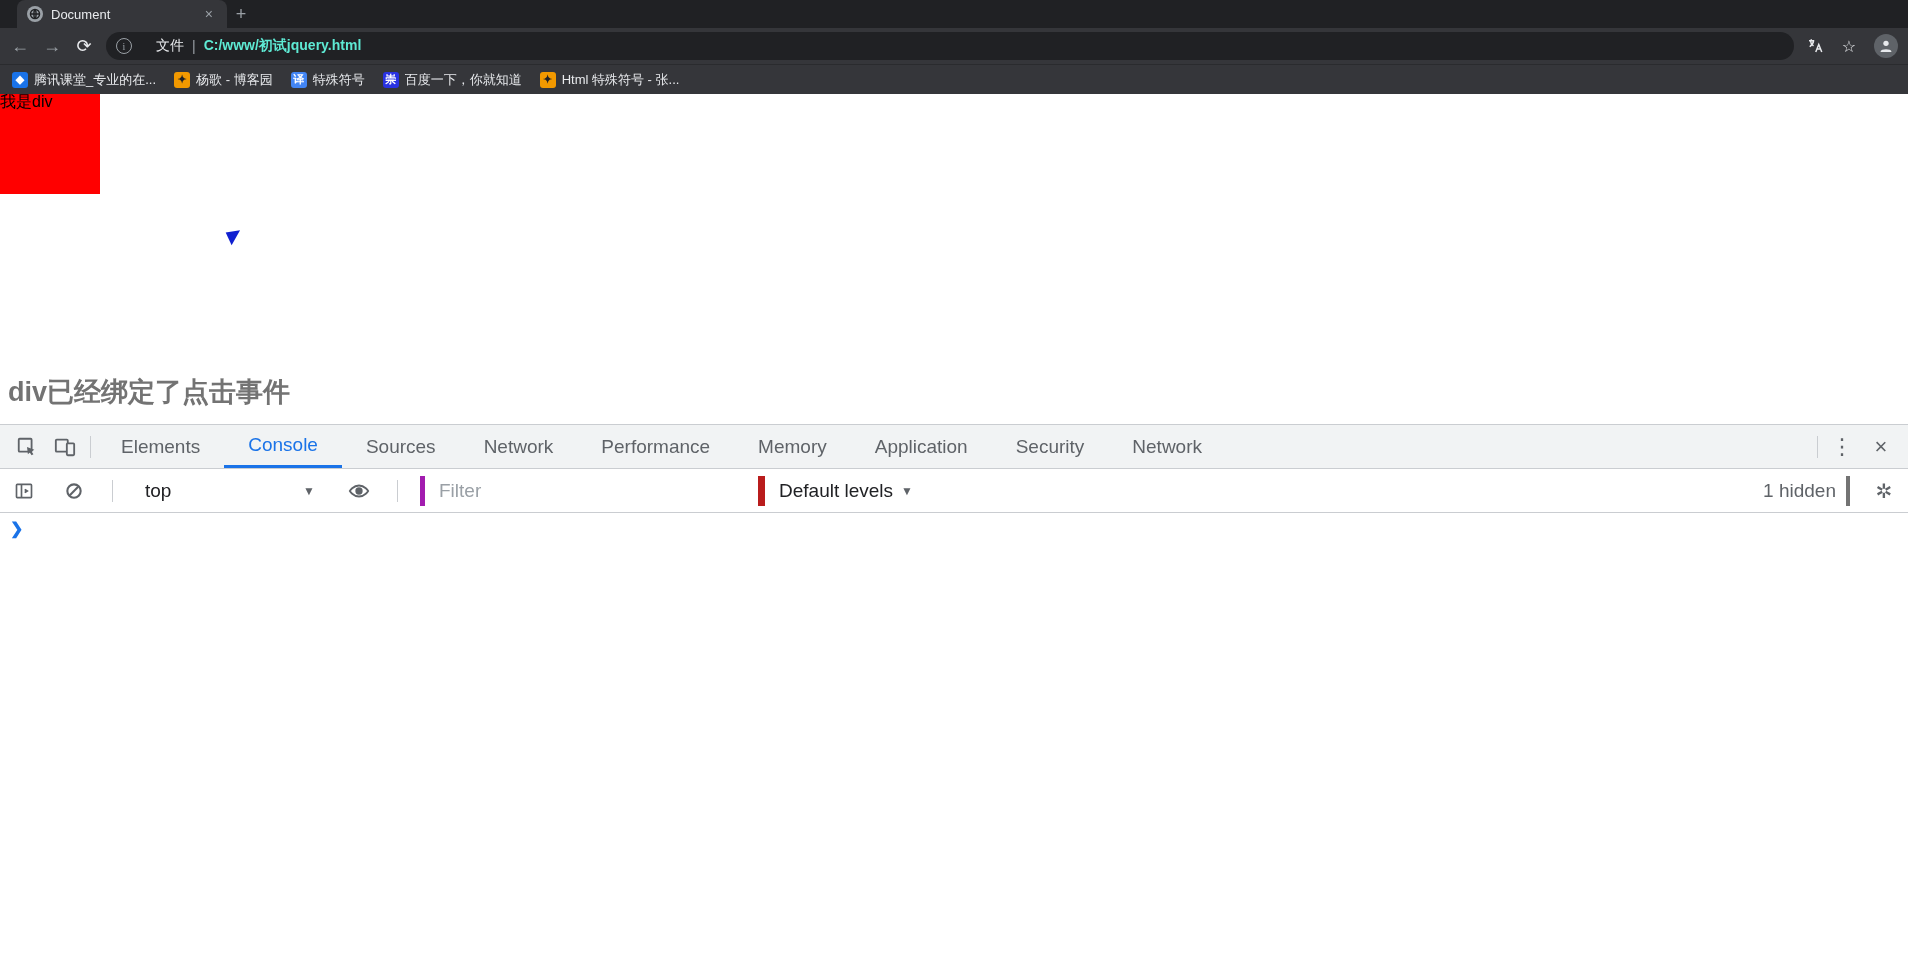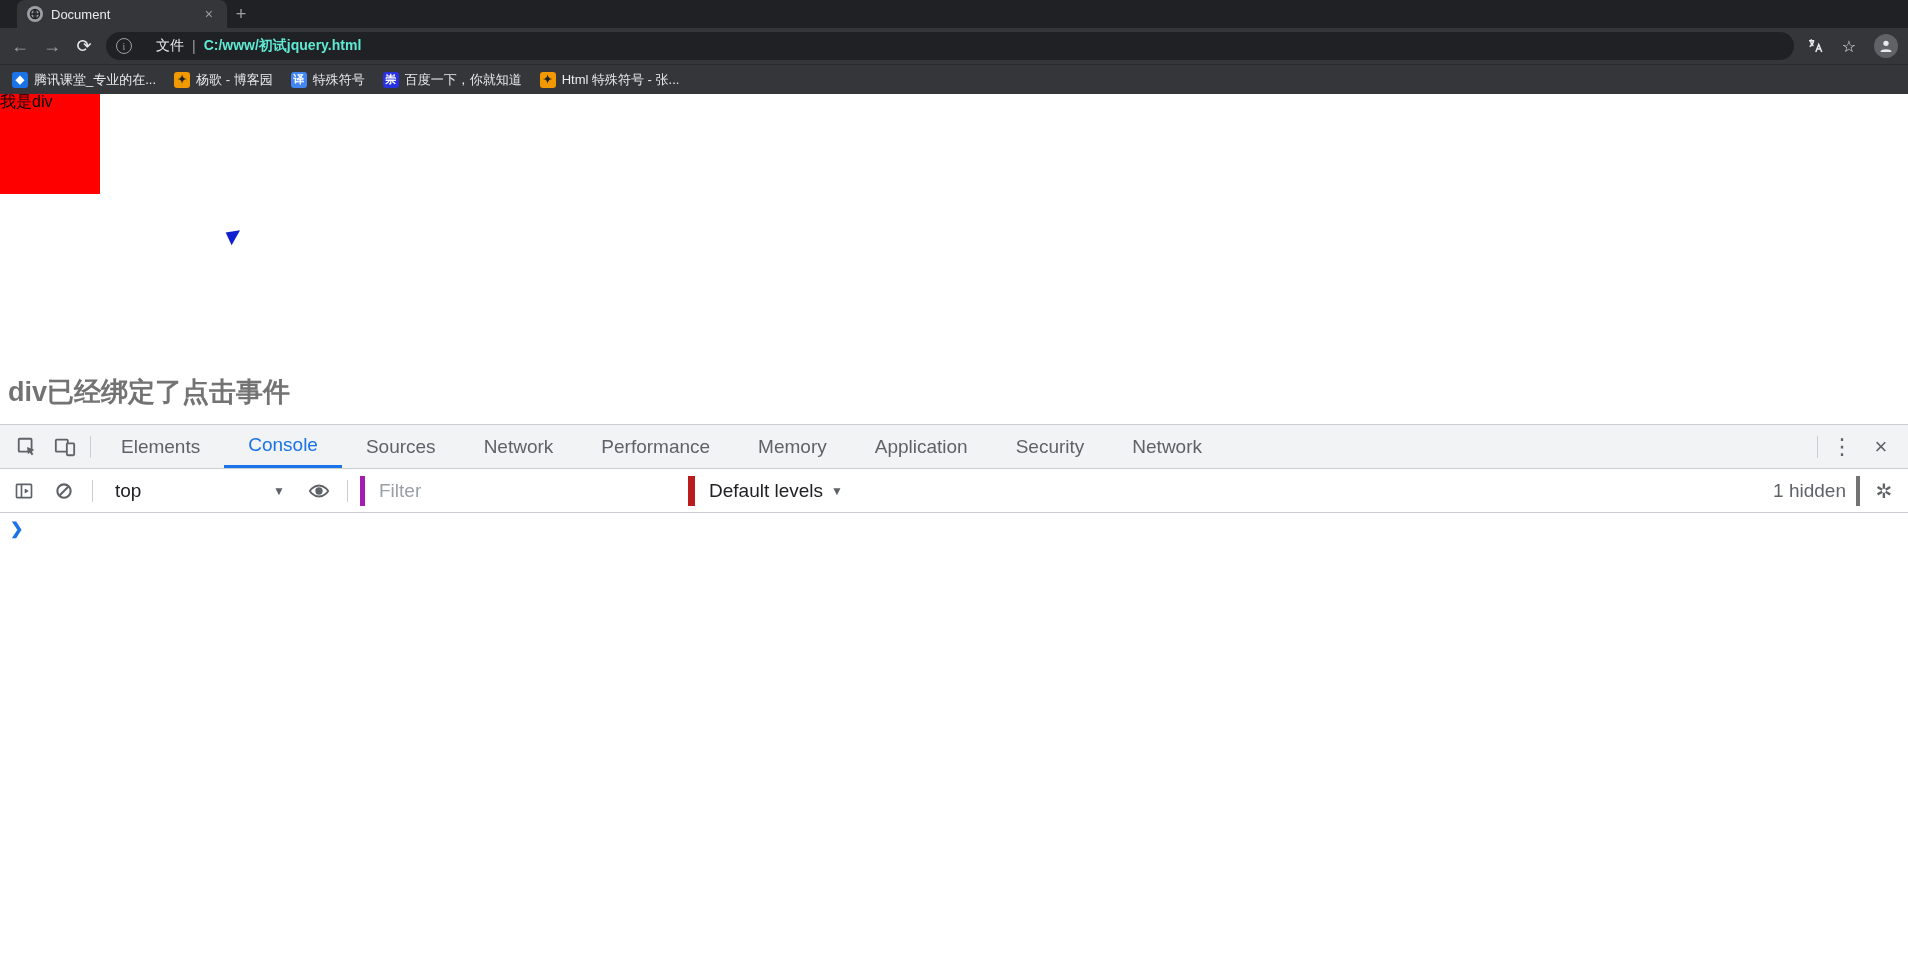--- a/index.html
+++ b/index.html
@@ -173,21 +173,21 @@
   }
   .dt-tabs .spacer { flex:1; }
   .dt-tabs .menu-dots { font-size:22px; letter-spacing:2px; }
 
   .dt-sub {
     height:44px;
     background:#fff;
     display:flex;
     align-items:center;
     padding:0 8px;
-    gap:8px;
+    gap:18px;
     border-bottom:1px solid #cacdd1;
     font-size:19px;
     color:#5f6368;
   }
   .dt-sub .iconcell { width:32px; display:flex;align-items:center;justify-content:center; cursor:pointer;}
   .dt-sub .vline { width:1px;height:22px;background:#cacdd1; margin:0 4px;}
   .dt-sub .context {
     min-width:190px;
     display:flex;align-items:center;justify-content:space-between;
     padding:0 10px;

